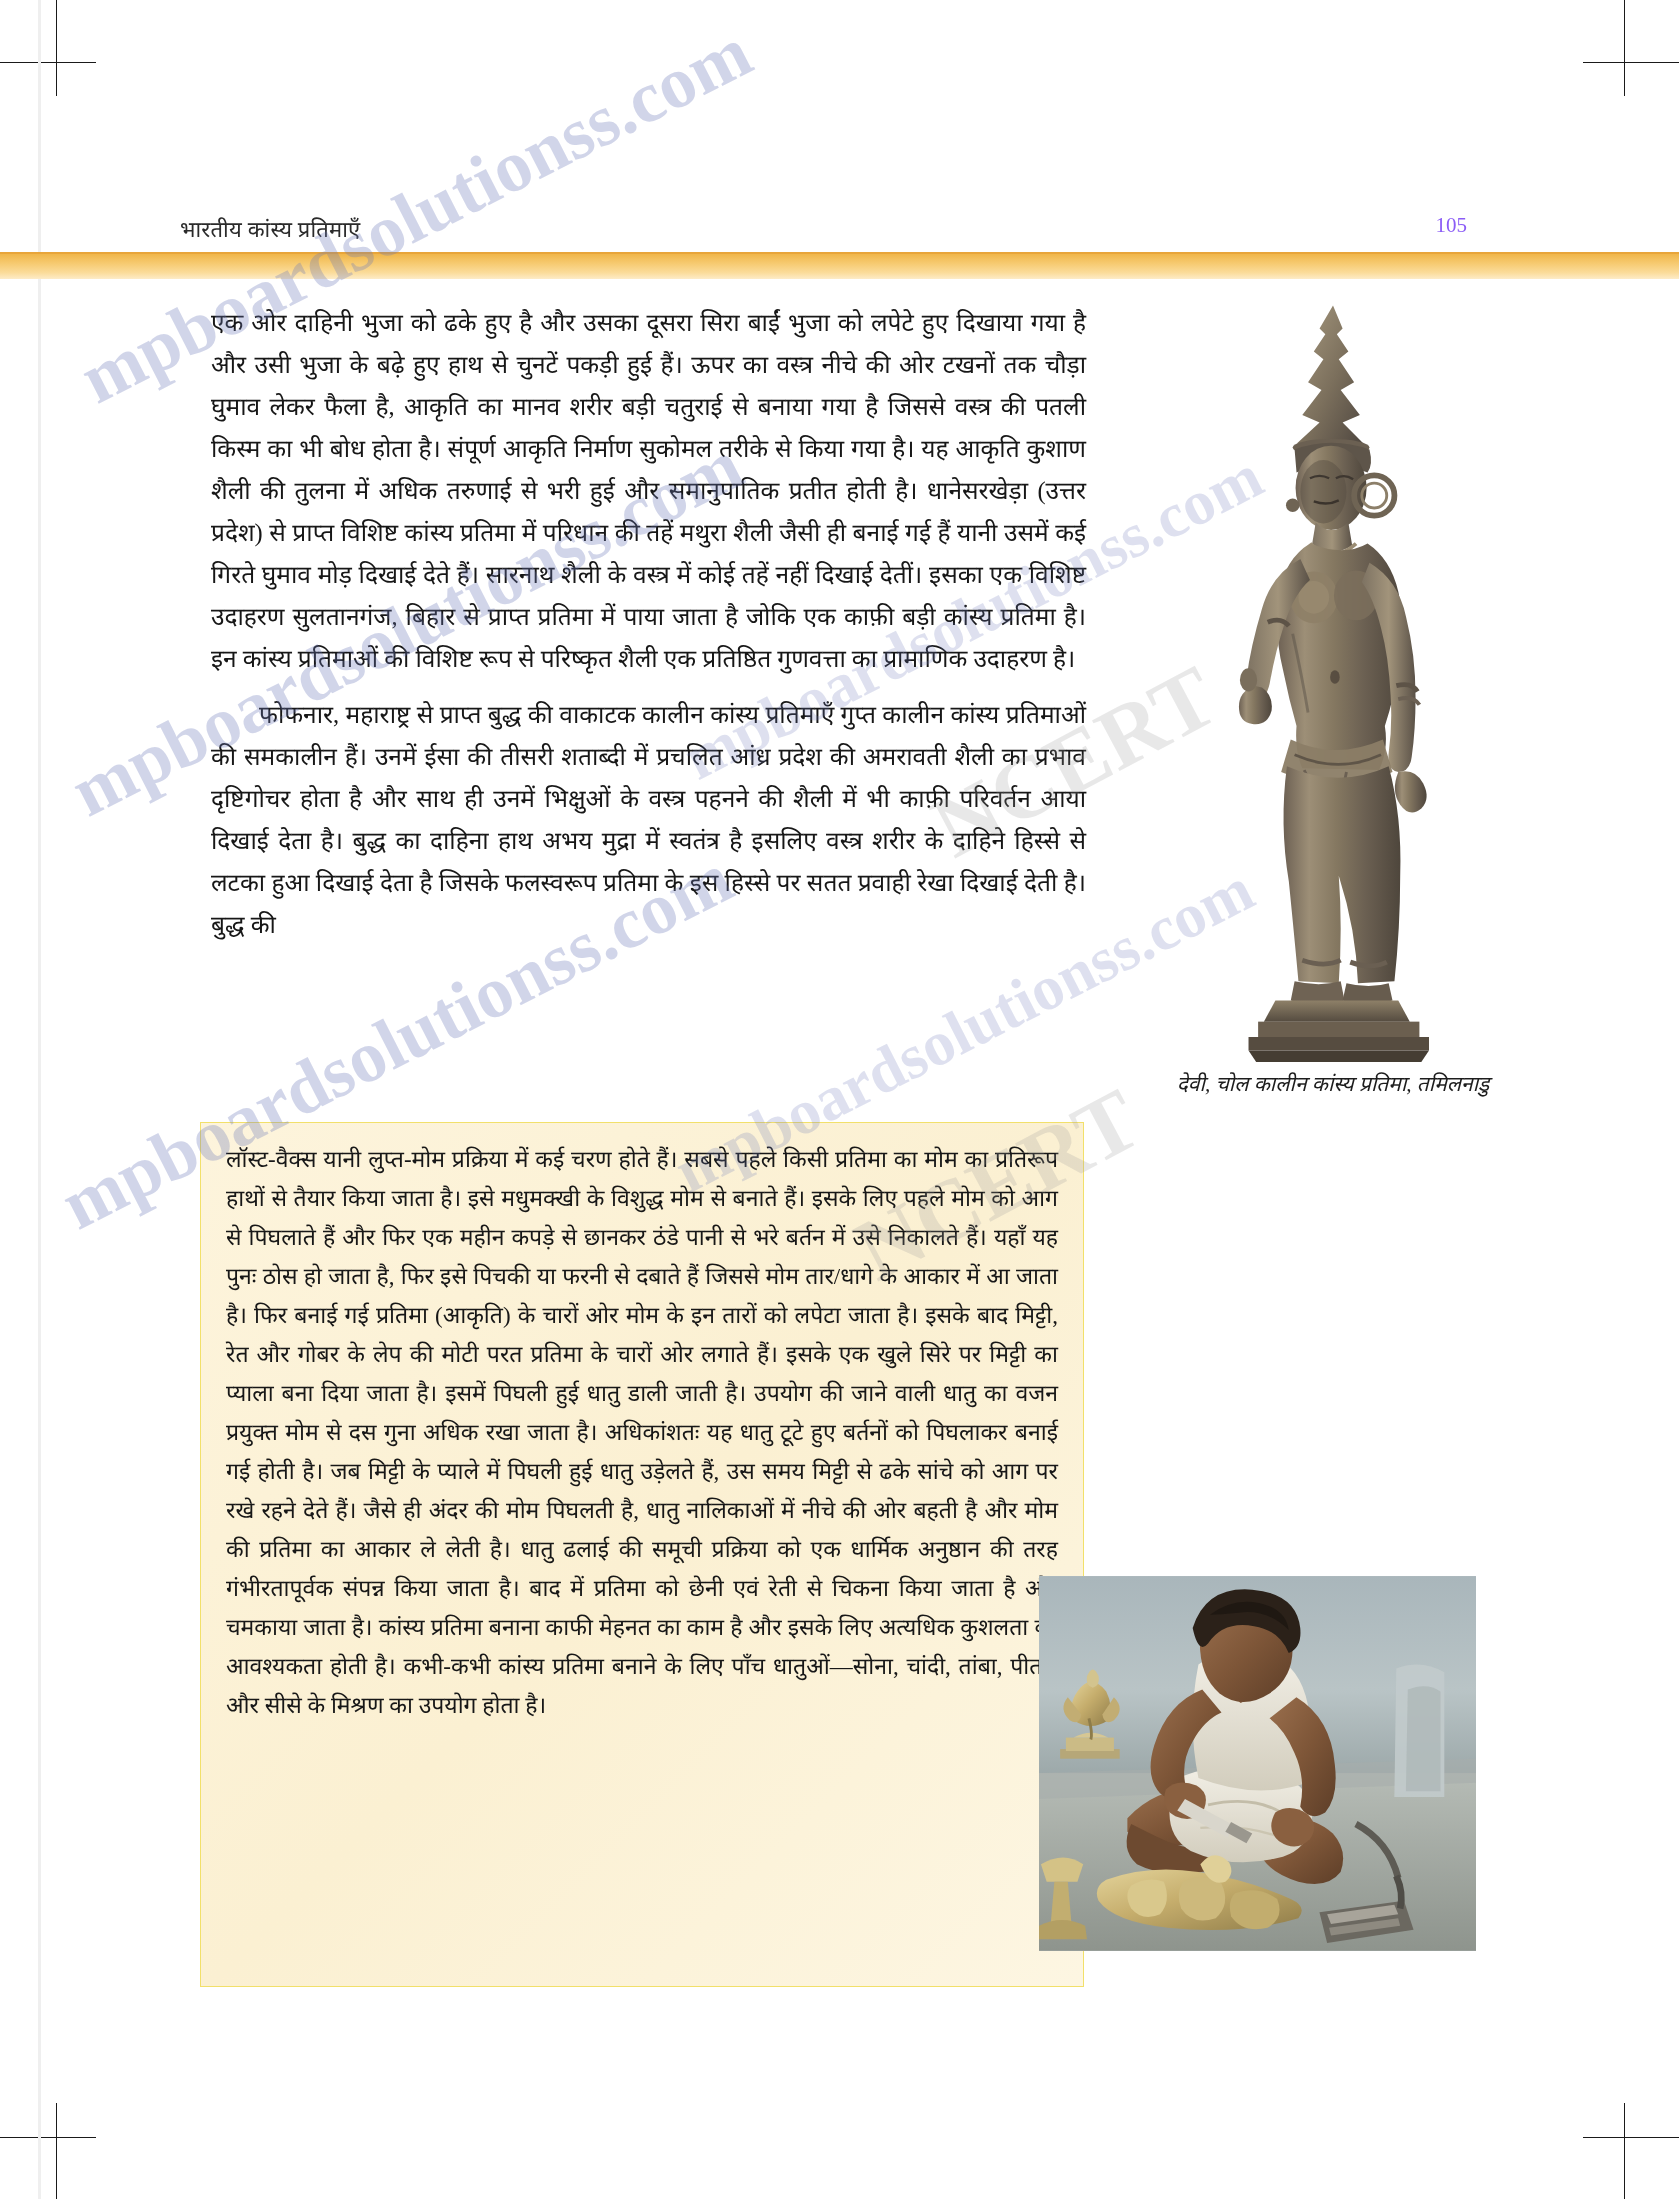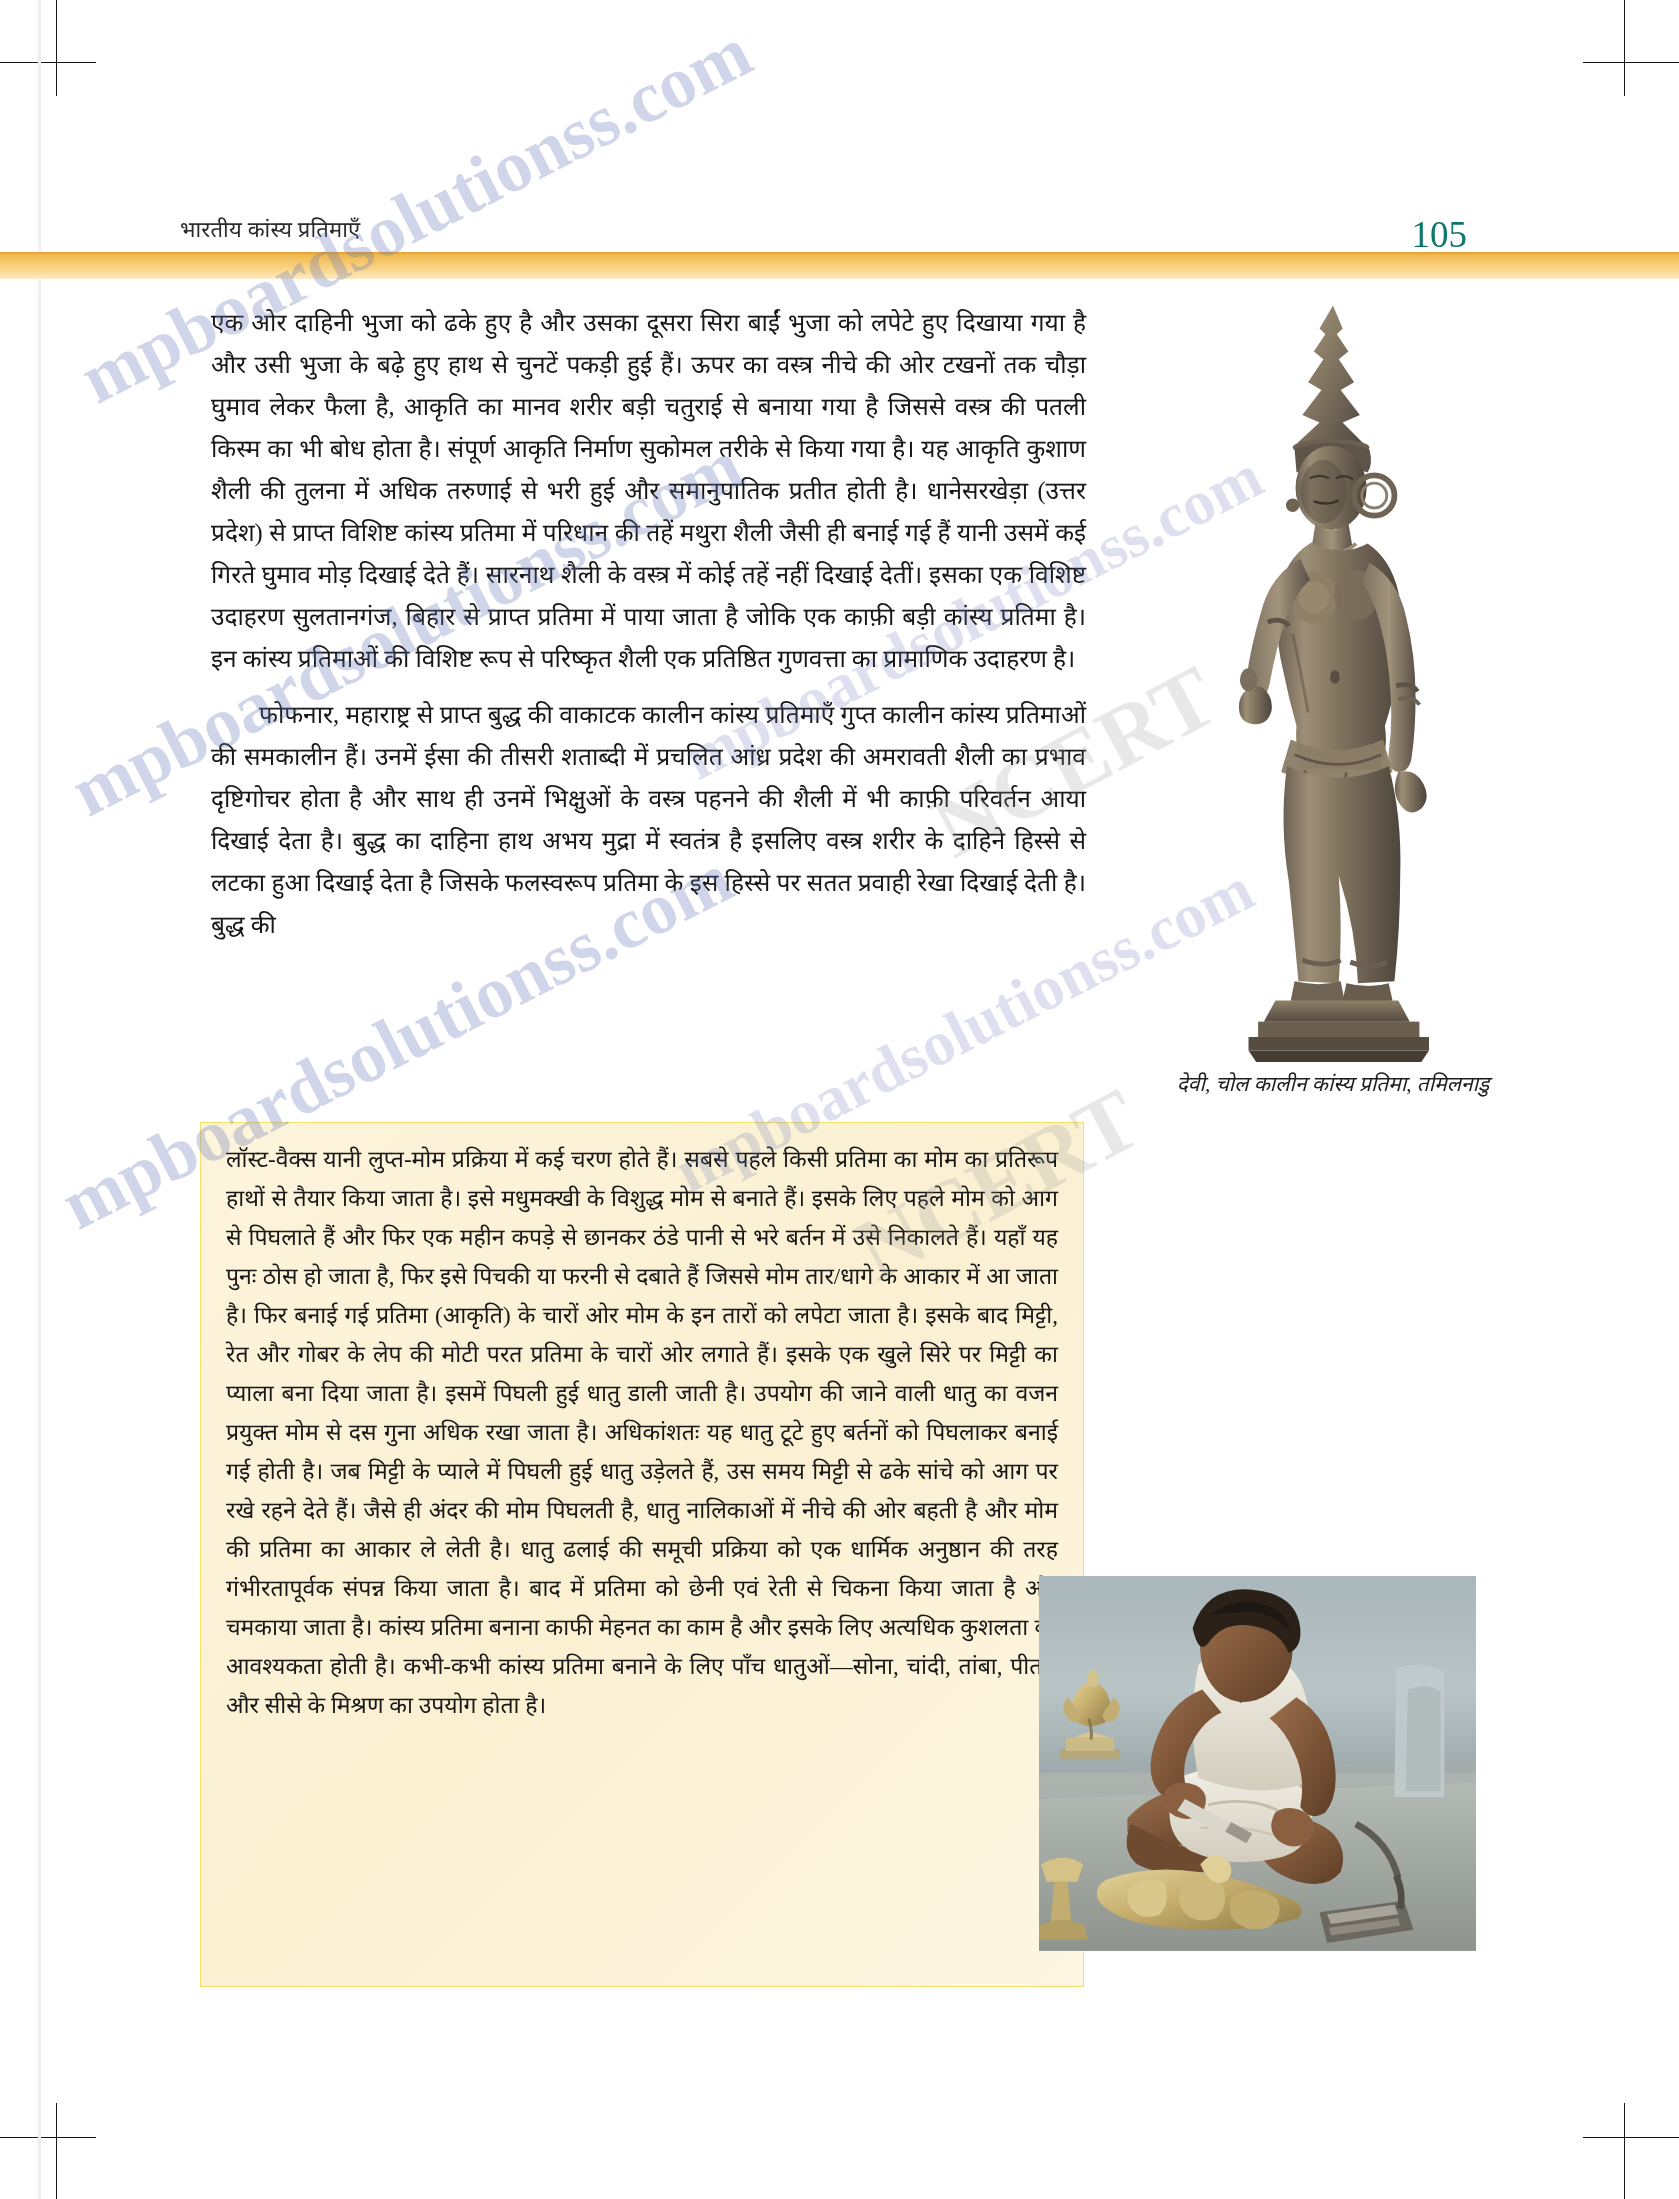--- a/index.html
+++ b/index.html
@@ -35,22 +35,22 @@
     justify-content:space-between;
   }
   .rh-title {
     font-family:"Liberation Serif","DejaVu Serif",serif;
     font-size:22px;
     color:#2b2b2b;
     letter-spacing:0.2px;
   }
   .rh-folio {
     font-family:"Liberation Serif","DejaVu Serif",serif;
-    font-size:37px;
-    color:#0f766e;
+    font-size:21px;
+    color:#8b5cf6;
   }
 
   
   .head-rule {
     position:absolute;
     left:0; top:254px;
     width:1679px; height:25px;
     background: linear-gradient(to bottom,
        #f0b64a 0%, #f6c96e 35%, #fbdc9b 75%, #fdecc8 100%);
   }

